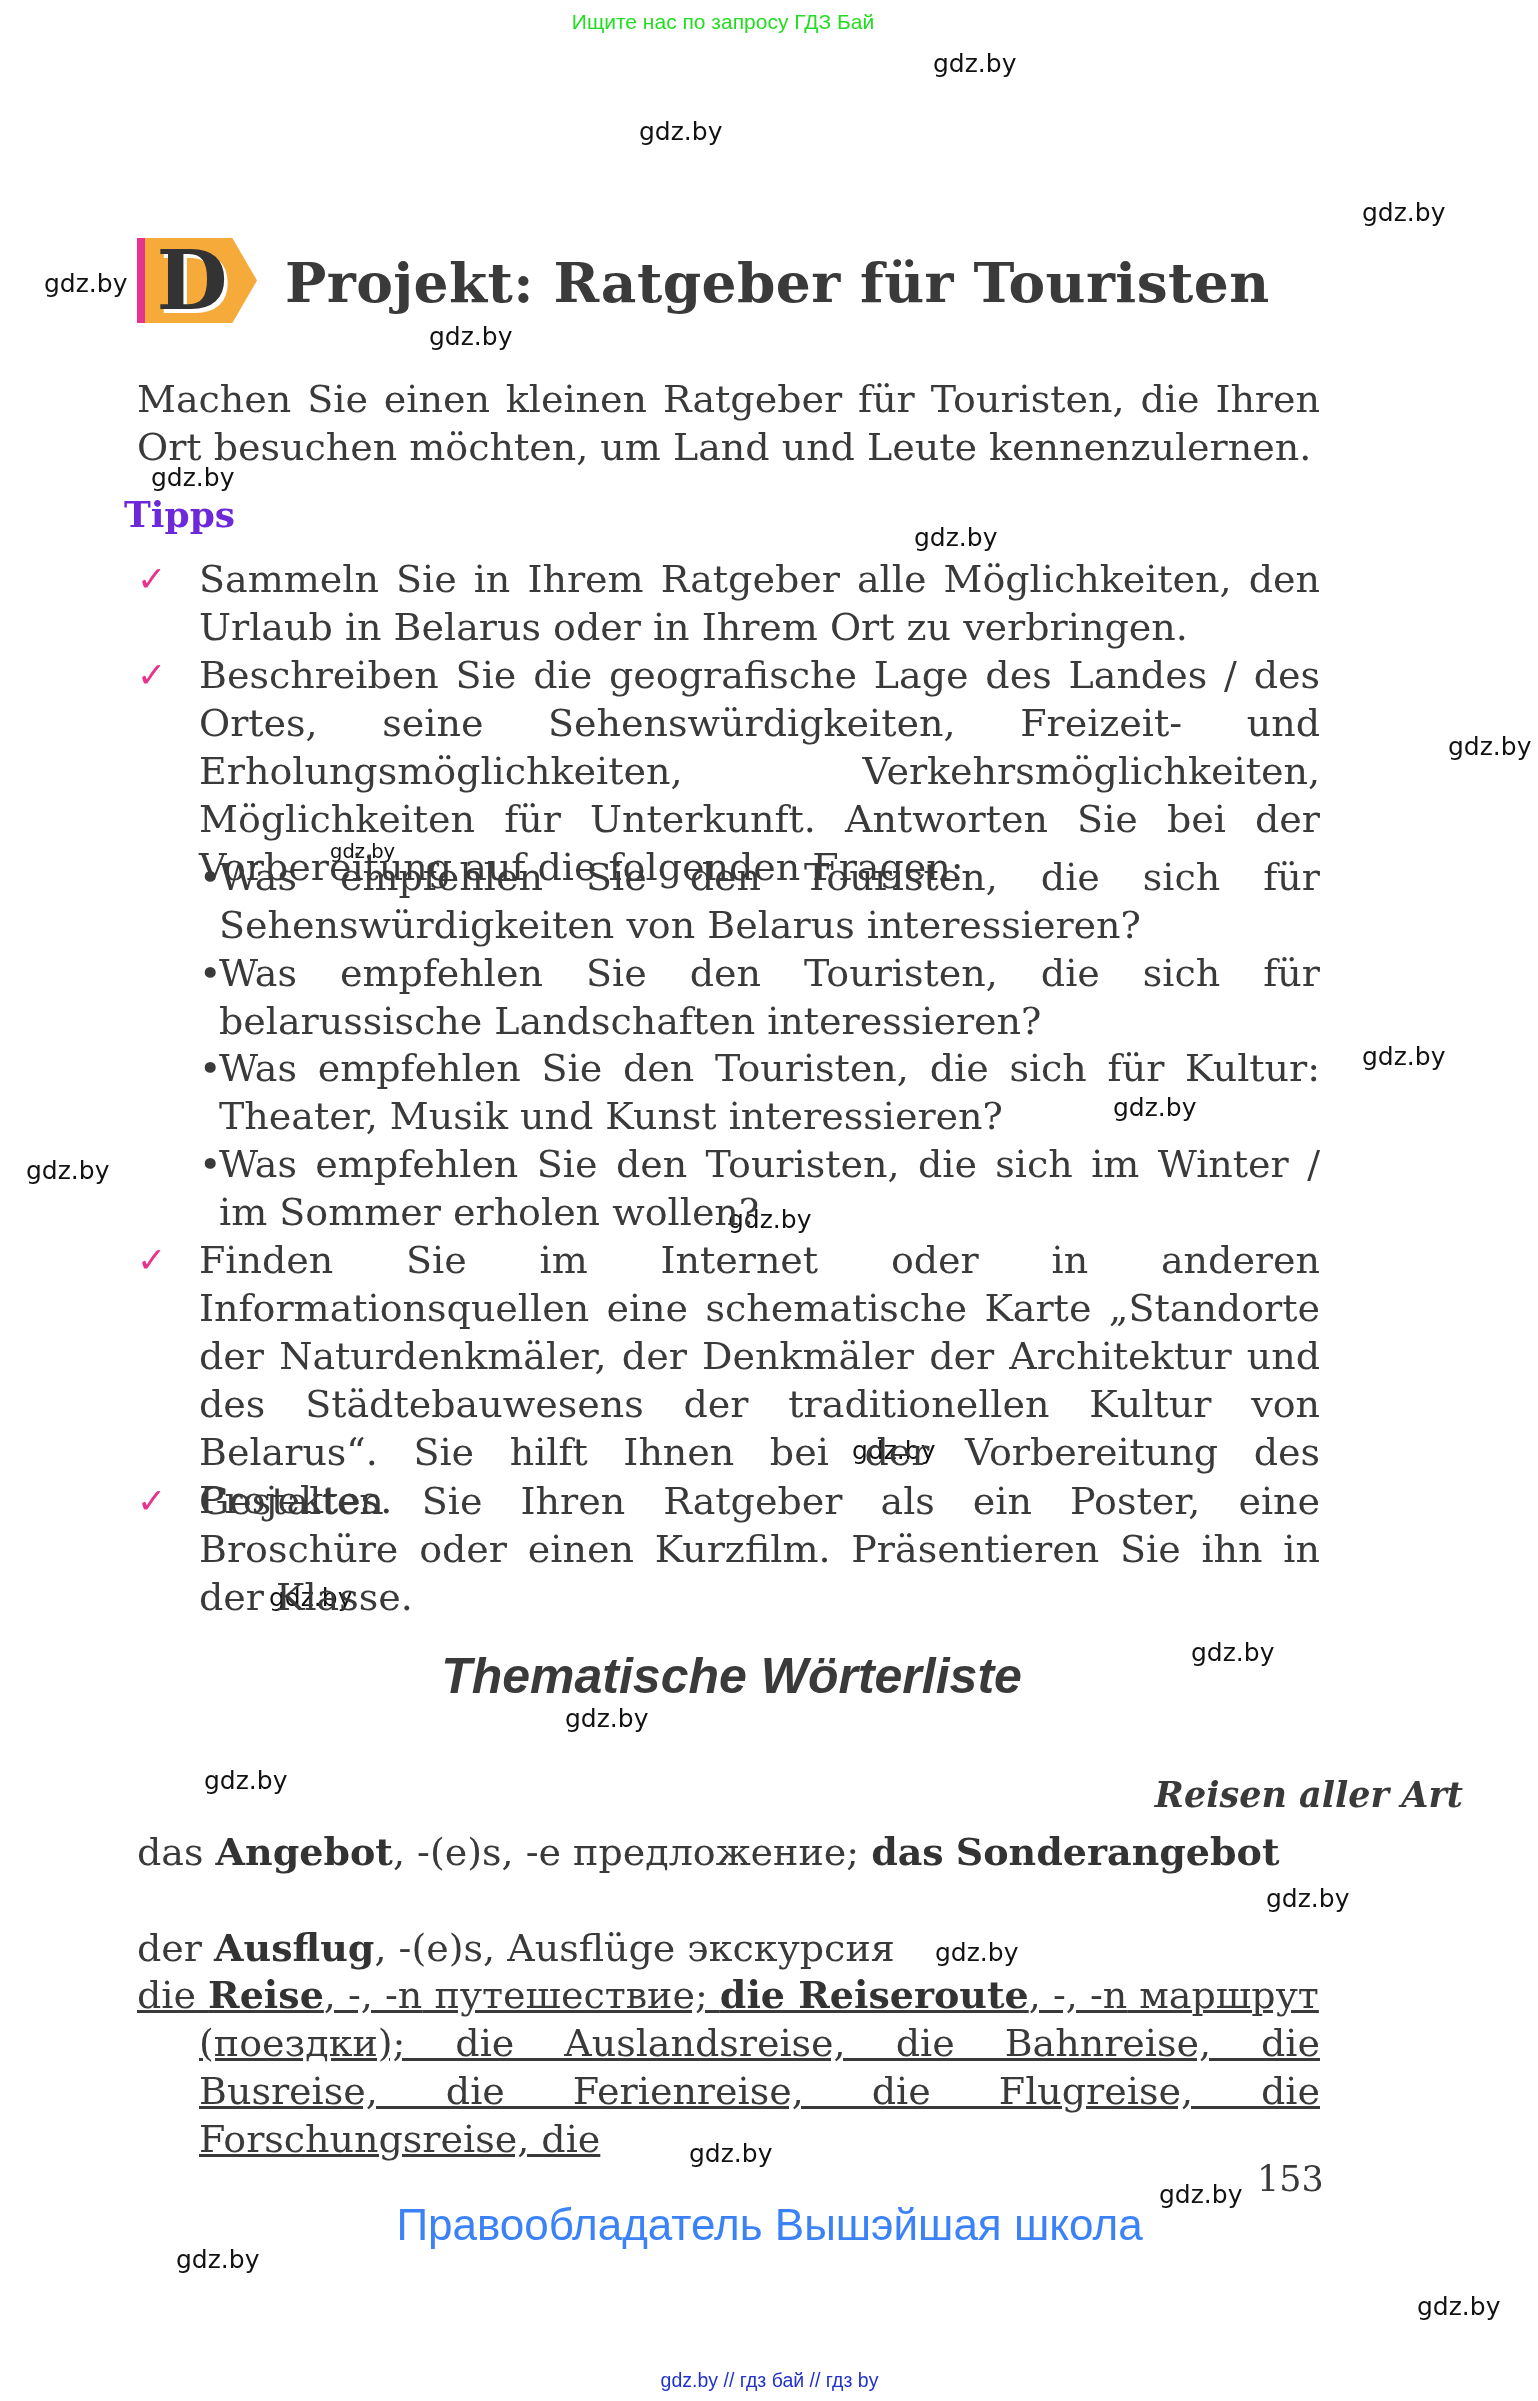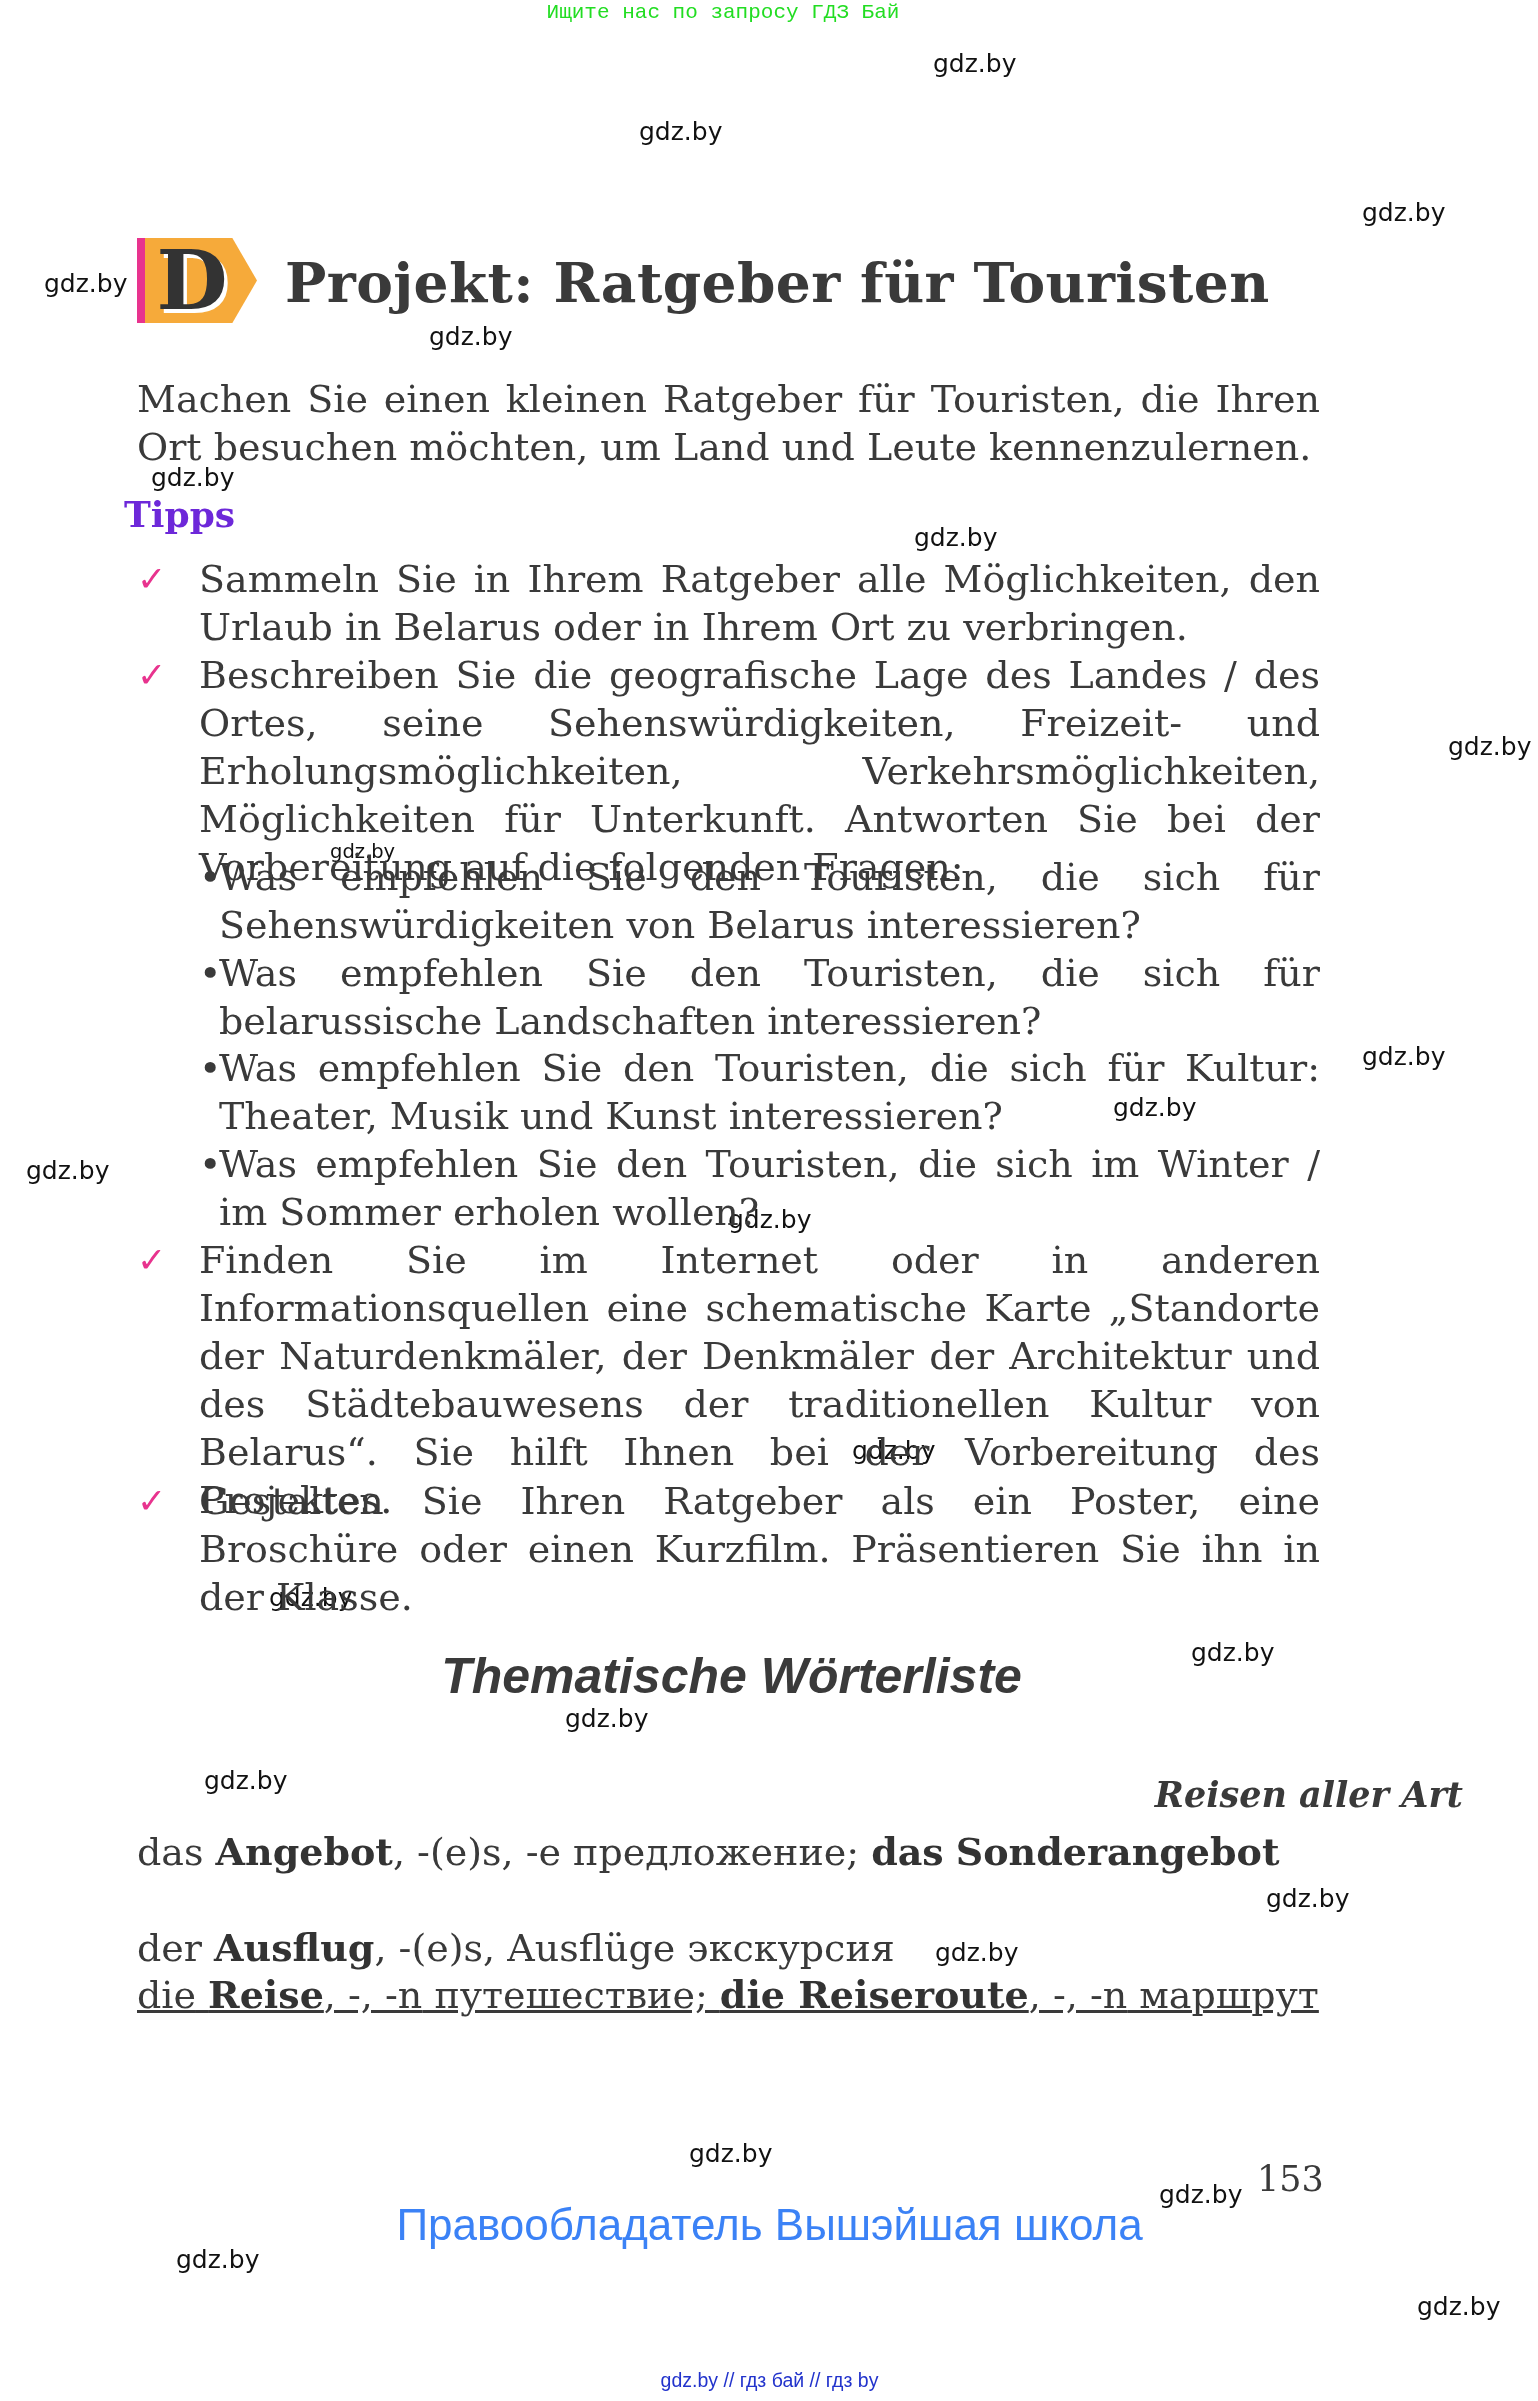--- a/index.html
+++ b/index.html
@@ -1,21 +1,21 @@
 <!DOCTYPE html>
 <html style="font-size:14px"><head>
 <meta charset="utf-8">
 <style>
   html, body { margin: 0; padding: 0; background: #ffffff; }
   body { width: 1539px; height: 2401px; position: relative; overflow: hidden;
          font-family: "DejaVu Serif", "Liberation Serif", serif; color: #3a3a3a; }
   .wm { position: absolute; font-family: "DejaVu Sans", "Liberation Sans", sans-serif;
         font-size: 25px; color: #111; white-space: nowrap; line-height: 1; }
-  .top-banner { position: absolute; top: 1px; left: 0; width: 1446px; text-align: center;
-        font-family: Liberation Mono, monospace; font-size: 21px; color: #22dd22; }
+  .top-banner { position: absolute; top: 10px; left: 0; width: 1446px; text-align: center;
+        font-family: Liberation Sans, sans-serif; font-size: 21px; color: #22dd22; }
   .footer-links { position: absolute; top: 2369px; left: 0; width: 1539px; text-align: center;
         font-family: "Liberation Sans", sans-serif; font-size: 19.5px; color: #2233cc; }
   .copyright { position: absolute; top: 2200px; left: 0; width: 1539px; text-align: center;
         font-family: "Liberation Sans", sans-serif; font-size: 44px; color: #3b82f6; }
 
   
   .badge { position: absolute; left: 137px; top: 238px; width: 120px; height: 85px; }
   .badge .bar { position: absolute; left: 0; top: 0; width: 8px; height: 85px; background: #e8338e; }
   .badge .arrow { position: absolute; left: 8px; top: 0; width: 112px; height: 85px; background: #f6aa3a;
         clip-path: polygon(0 0, 78% 0, 100% 50%, 78% 100%, 0 100%); }
@@ -140,18 +140,19 @@
 </div>
 
 <div class="vocab" style="top:1924px;">
   <span>der</span>
   <b>Ausflug</b><span>, -(e)s, Ausflüge</span><span> экскурсия</span>
 </div>
 
 <div class="vocab" style="top:1971px;text-decoration:underline;">
   <span>die</span>
   <b>Reise</b><span>, -, -n</span><span> путешествие; </span><b>die Reiseroute</b><span>, -, -n</span><span> маршрут</span>
+  <span class="cont">(поездки); die Auslandsreise, die Bahnreise, die Busreise, die Ferienreise, die Flugreise, die Forschungsreise, die</span>
 </div>
 
 <div class="page-num">153</div>
 <div class="copyright">Правообладатель Вышэйшая школа</div>
 <div class="footer-links">gdz.by  //  гдз бай  //  гдз by</div>
 
 
 </body></html>

